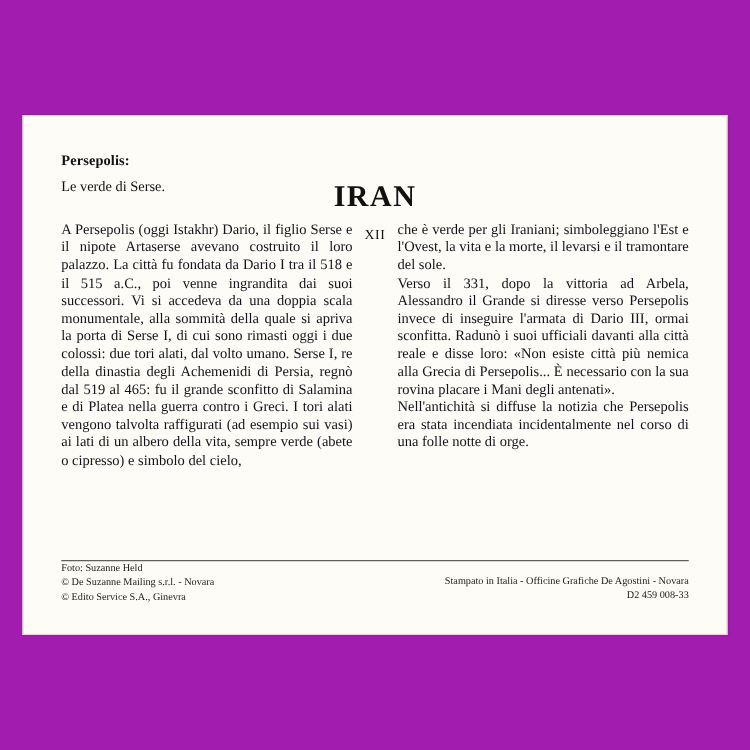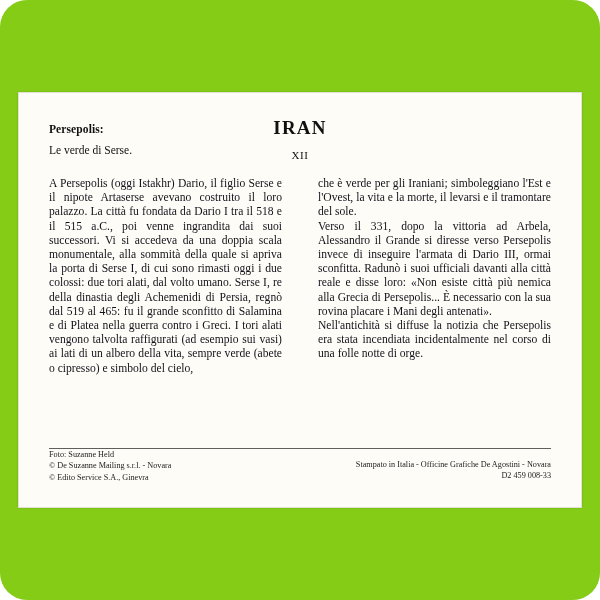--- a/index.html
+++ b/index.html
@@ -10,22 +10,21 @@
     width: 600px;
     height: 600px;
     background: #ffffff;
     font-family: "Liberation Serif", serif;
     overflow: hidden;
   }
   .stage {
     position: relative;
     width: 600px;
     height: 600px;
-    background: #84cc16;
-    border-radius: 27px;
+    background: #a21caf;
   }
   .card {
     position: absolute;
     left: 18px;
     top: 92px;
     width: 564px;
     height: 416px;
     background: #fdfcf7;
     border: 1px solid #e3e0d6;
     box-shadow: 0 0 2px rgba(0,0,0,0.14);
@@ -61,24 +60,25 @@
     margin-top: 9px;
   }
   .hdr-center {
     position: absolute;
     left: 0;
     right: 0;
     top: 0;
     text-align: center;
   }
   .country {
-    font-size: 19px;
+    font-size: 24px;
     font-weight: bold;
     letter-spacing: 1.2px;
     color: #111111;
+    margin-top: 28px;
   }
   .numeral {
     font-size: 11px;
     color: #111111;
     margin-top: 10px;
     letter-spacing: 0.5px;
   }
   
   .columns {
     display: flex;

